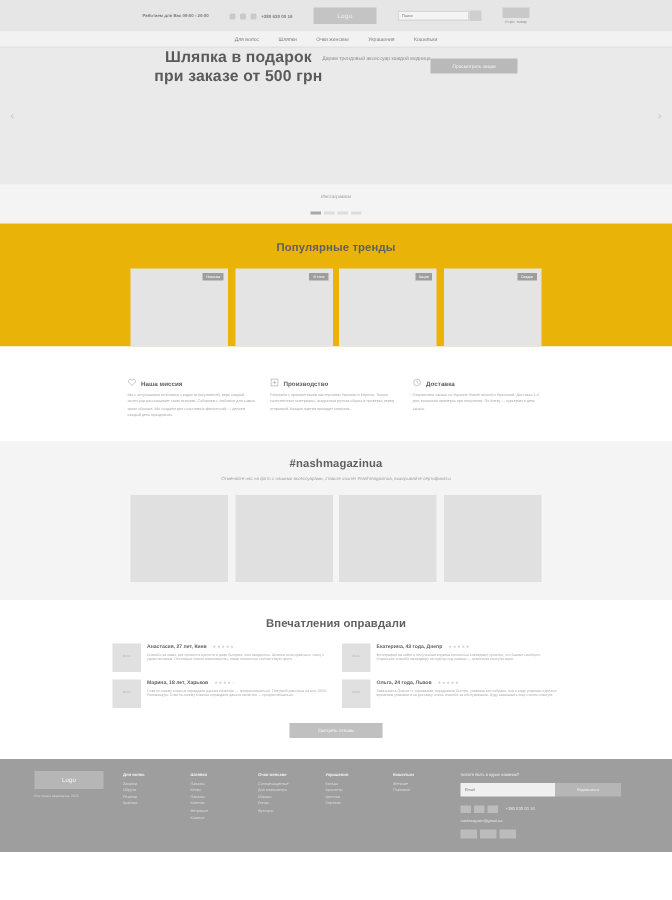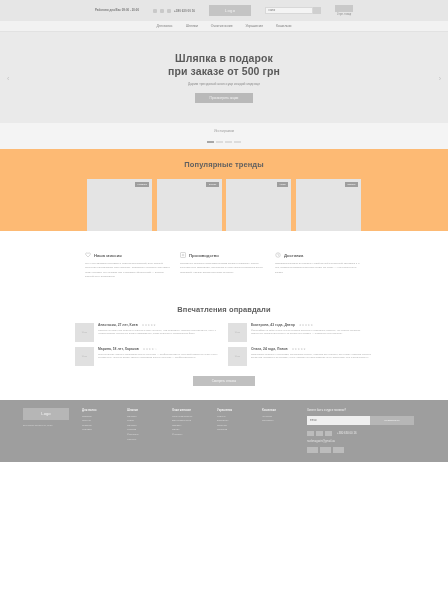--- a/index.html
+++ b/index.html
@@ -41,21 +41,21 @@
   .nav {
     height: 11px; background: #f2f2f2;
     display: flex; align-items: center; justify-content: center; gap: 13px;
     border-bottom: .4px solid #e2e2e2;
   }
   .nav a { font-size: 3.4px; color: #7d7d7d; text-decoration: none; }
 
   
   .hero {
     height: 91px; background: #eaeaea; position: relative;
-    display: flex; flex-direction: column; align-items: center; justify-content: center;
+    display: flex; align-items: flex-start; justify-content: center;
   }
   .hero h1 {
     font-size: 10.5px; line-height: 1.22; color: #5a5a5a; text-align: center;
     font-weight: bold; letter-spacing: .1px;
   }
   .hero .sub { font-size: 3.4px; color: #8c8c8c; margin-top: 5px; }
   .hero-btn {
     margin-top: 7px; width: 58px; height: 10px; background: #b9b9b9;
     color: #f5f5f5; font-size: 3.2px; border: none;
     display: flex; align-items: center; justify-content: center;
@@ -77,21 +77,21 @@
   .dot.on { background: #a8a8a8; }
 
   
   .sec-title {
     text-align: center; font-size: 7.5px; color: #5f5f5f; font-weight: bold;
     letter-spacing: .1px;
   }
   .sec-sub { text-align: center; font-size: 3px; color: #a0a0a0; margin-top: 4px; }
 
   
-  .trends { padding: 11px 0 0; background: #fdba74; }
+  .trends { padding: 11px 0 0; background: #eab308; }
   .cardrow { display: flex; justify-content: center; gap: 4.5px; margin-top: 10px; }
   .pcard { width: 65px; height: 52px; background: #e4e4e4; position: relative; }
   .badge {
     position: absolute; top: 3px; right: 3px; background: #9e9e9e; color: #fff;
     font-size: 2.4px; padding: 1px 2.5px;
   }
 
   
   .about { padding: 12px 0 14px; background: #fff; }
   .cols { display: flex; justify-content: center; gap: 7px; margin-top: 9px; }
@@ -261,20 +261,30 @@
             </svg>
           </span>
           <span class="col-title">Доставка</span>
         </div>
         <p class="col-body">Отправляем заказы по Украине Новой почтой и Укрпочтой. Доставка 1-3 дня, возможна примерка при получении. По Киеву — курьером в день заказа.</p>
       </div>
 
     </div>
   </section>
 
+  <section class="hashsec">
+    <h2 class="sec-title">#nashmagazinua</h2>
+    <div class="sec-sub">Отмечайте нас на фото с нашими аксессуарами, ставьте хэштег #nashmagazinua, выигрывайте сертификаты</div>
+    <div class="gallery">
+      <div class="gcell"></div>
+      <div class="gcell"></div>
+      <div class="gcell"></div>
+      <div class="gcell"></div>
+    </div>
+  </section>
 
   <section class="reviews">
     <h2 class="sec-title">Впечатления оправдали</h2>
     <div class="rgrid">
 
       <div class="rcard">
         <div class="ravatar">Фото</div>
         <div>
           <div class="rmeta">
             <span class="rname">Анастасия, 27 лет, Киев</span>

